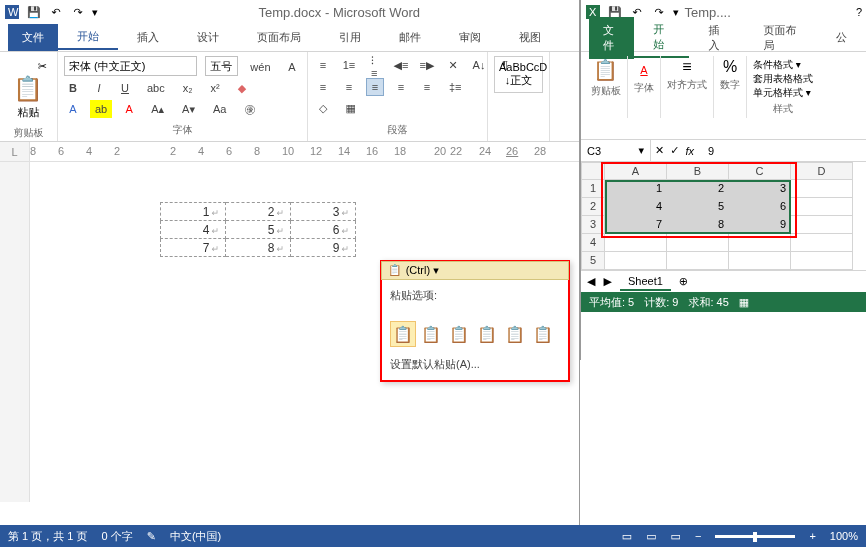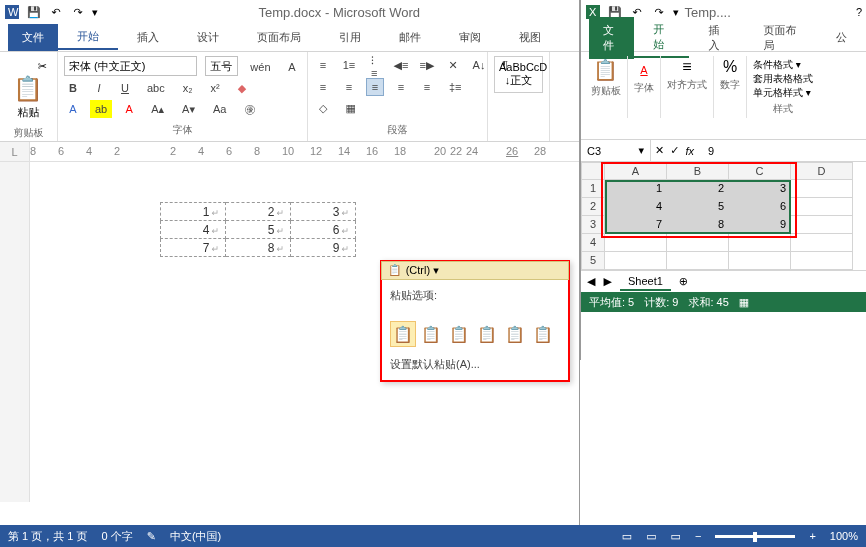--- a/index.html
+++ b/index.html
@@ -196,21 +196,21 @@
         <span class="ruler-num" style="left: 168px;">4</span>
         <span class="ruler-num" style="left: 196px;">6</span>
         <span class="ruler-num" style="left: 224px;">8</span>
         <span class="ruler-num" style="left: 252px;">10</span>
         <span class="ruler-num" style="left: 280px;">12</span>
         <span class="ruler-num" style="left: 308px;">14</span>
         <span class="ruler-num" style="left: 336px;">16</span>
         <span class="ruler-num" style="left: 364px;">18</span>
         <span class="ruler-num" style="left: 392px; margin-left: 12px;">20</span>
         <span class="ruler-num" style="left: 420px;">22</span>
-        <span class="ruler-num" style="left: 436px;">24</span>
+        <span class="ruler-num" style="left: 449px;">24</span>
         <span class="ruler-num" style="left: 476px; text-decoration: underline;">26</span>
         <span class="ruler-num" style="left: 504px;">28</span>
       </div>
   </div>
 
   <div class="doc-area">
     <div class="vruler"></div>
     <div class="page">
       <table class="word-table">
         <tbody>

